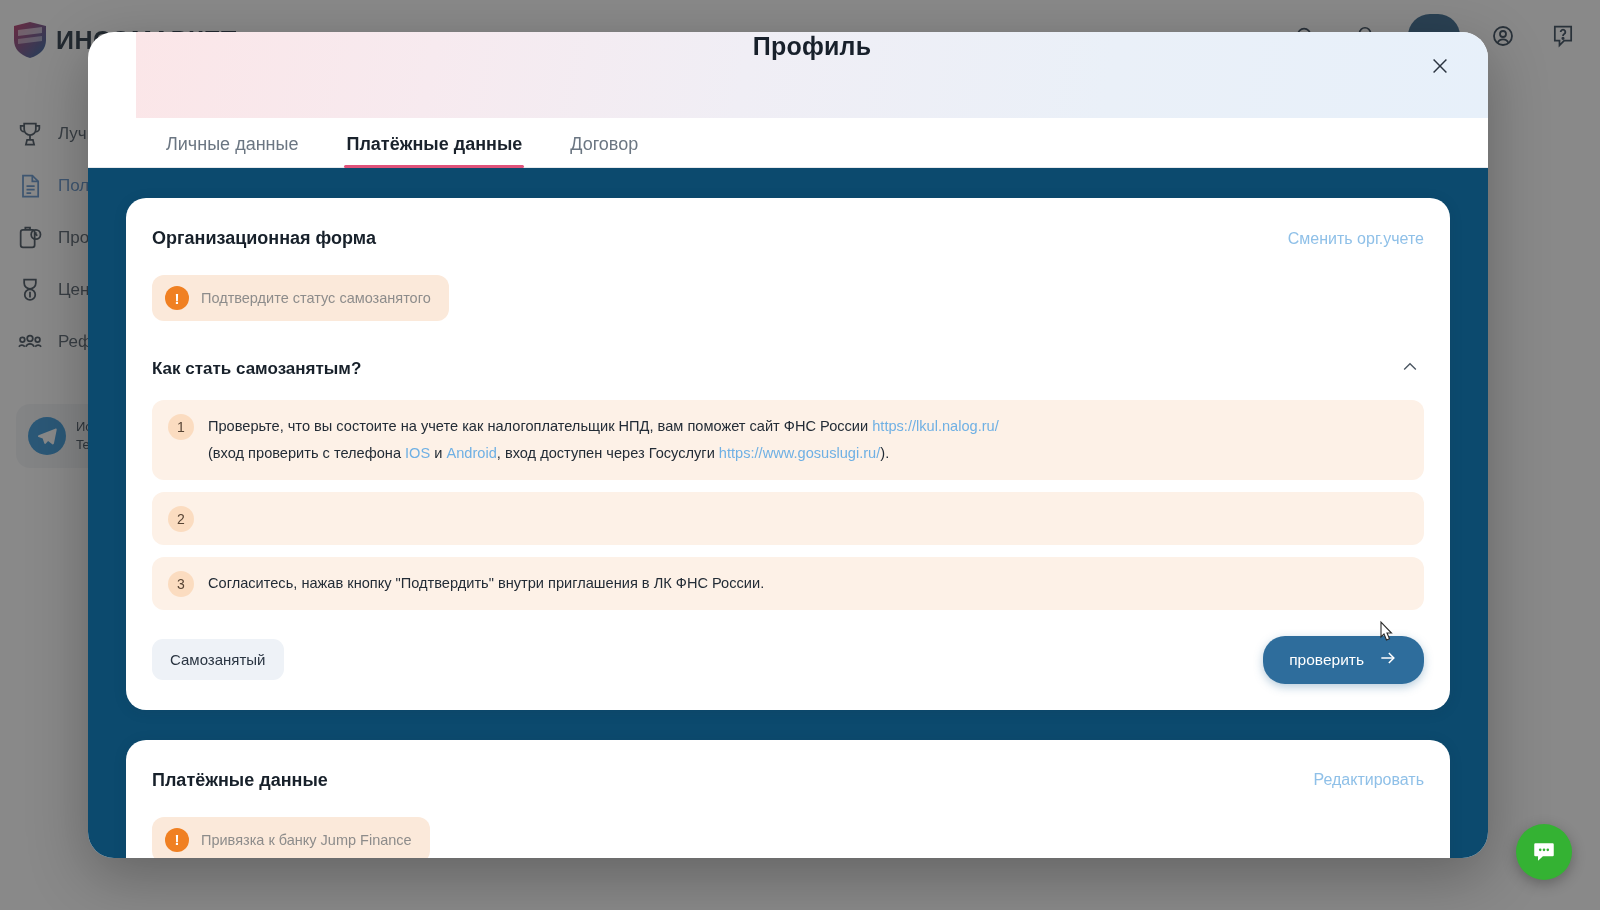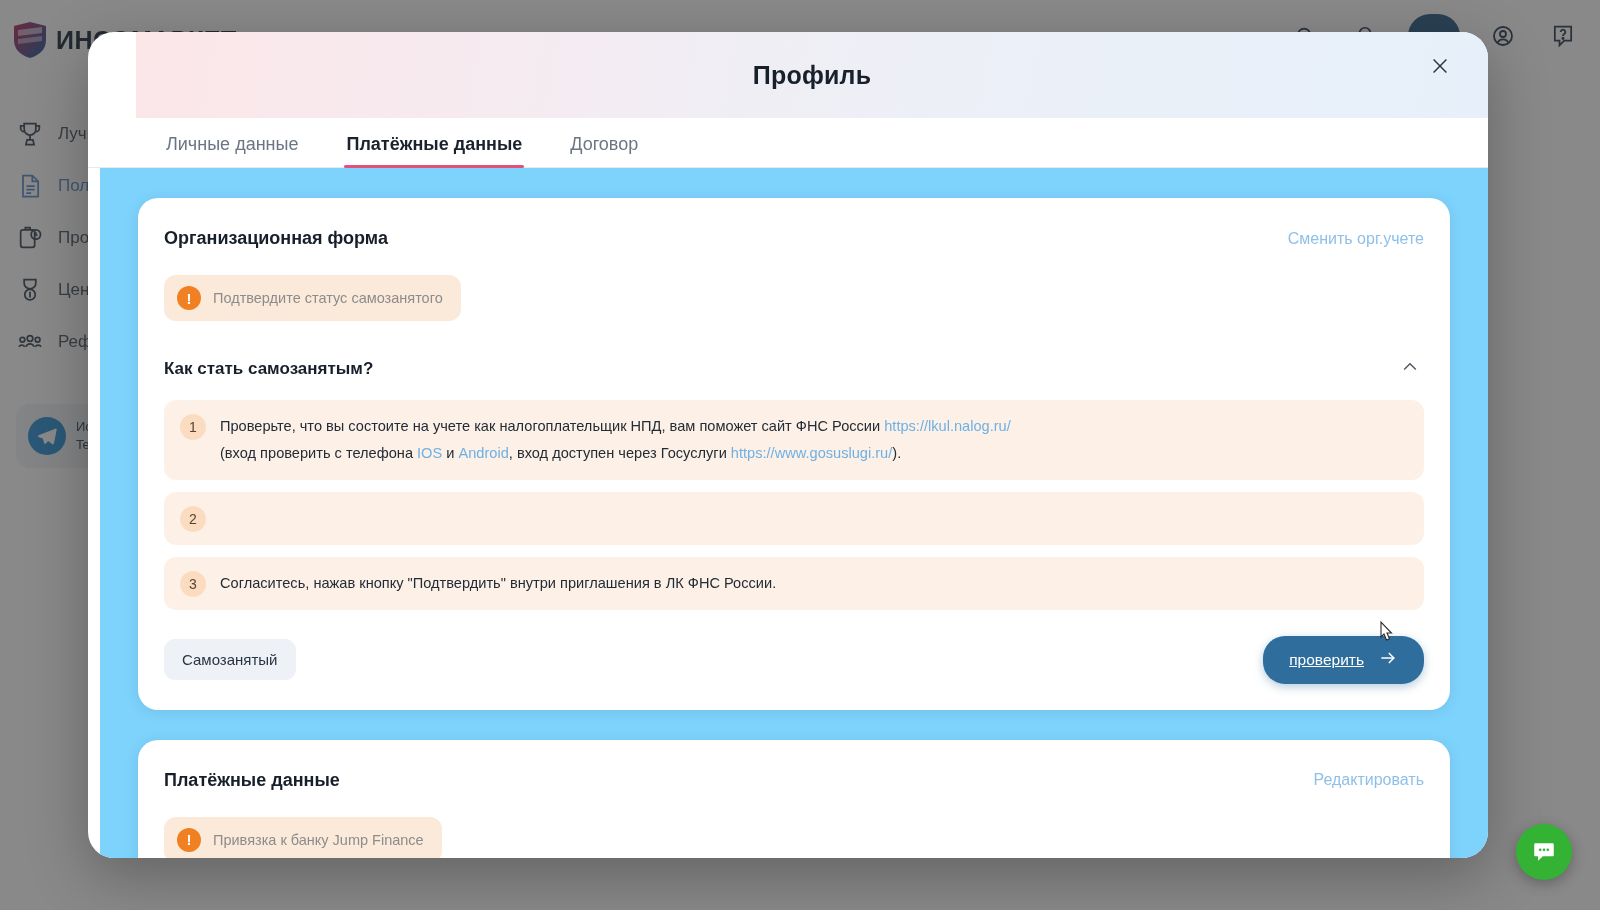--- a/index.html
+++ b/index.html
@@ -88,21 +88,21 @@
     left: 88px; top: 32px; width: 1400px; height: 826px;
     background: #ffffff;
     border-radius: 26px;
     overflow: hidden;
     z-index: 10;
     box-shadow: 0 18px 60px rgba(0,0,0,.28);
   }
   .modal-header {
     position: relative; height: 86px;
     background: linear-gradient(100deg, #fbe6e8 0%, #f7eaef 22%, #f0eef5 45%, #eaf0f8 72%, #e7f0fa 100%);
-    display: flex; align-items: center; justify-content: center; margin-left: 48px;
+    display: flex; justify-content: center; margin-left: 48px;
   }
   .modal-title {
     font-size: 25px; font-weight: 600; color: #18202b; letter-spacing: .2px;
   }
   .modal-close {
     position: absolute; right: 34px; top: 20px;
     width: 28px; height: 28px;
     display: flex; align-items: center; justify-content: center;
     color: #2b3440; background: none; border: none;
   }
@@ -126,22 +126,21 @@
   .tab.active::after {
     content: ""; position: absolute; left: 0; right: 0; bottom: -1px;
     height: 3px; background: #e0527a; border-radius: 2px;
   }
 
   
   .modal-body {
     padding: 30px 38px 0;
     height: 695px;
     overflow: hidden;
-    background: #7dd3fc;
-    margin-left: 12px;
+    background: #0c4a6e;
   }
   .card {
     background: #ffffff;
     border-radius: 20px;
     box-shadow: 0 2px 14px rgba(30,40,60,.10);
     padding: 30px 26px 26px;
     margin-bottom: 30px;
   }
   .card-head {
     display: flex; align-items: center; justify-content: space-between;
@@ -196,21 +195,20 @@
   .tag-chip {
     background: #eef2f7; border-radius: 11px;
     padding: 12px 18px; font-size: 15px; color: #2a3542;
   }
   .check-btn {
     display: inline-flex; align-items: center; gap: 14px;
     background: #2e6d9c; color: #fff; border: none;
     border-radius: 22px; padding: 12px 26px;
     font-size: 15.5px;
     box-shadow: 0 3px 10px rgba(46,109,156,.35);
-    text-decoration: underline;
   }
 
   
   .cursor {
     position: absolute; left: 1374px; top: 619px;
     z-index: 20; pointer-events: none;
   }
 
   
   .chat-fab {

